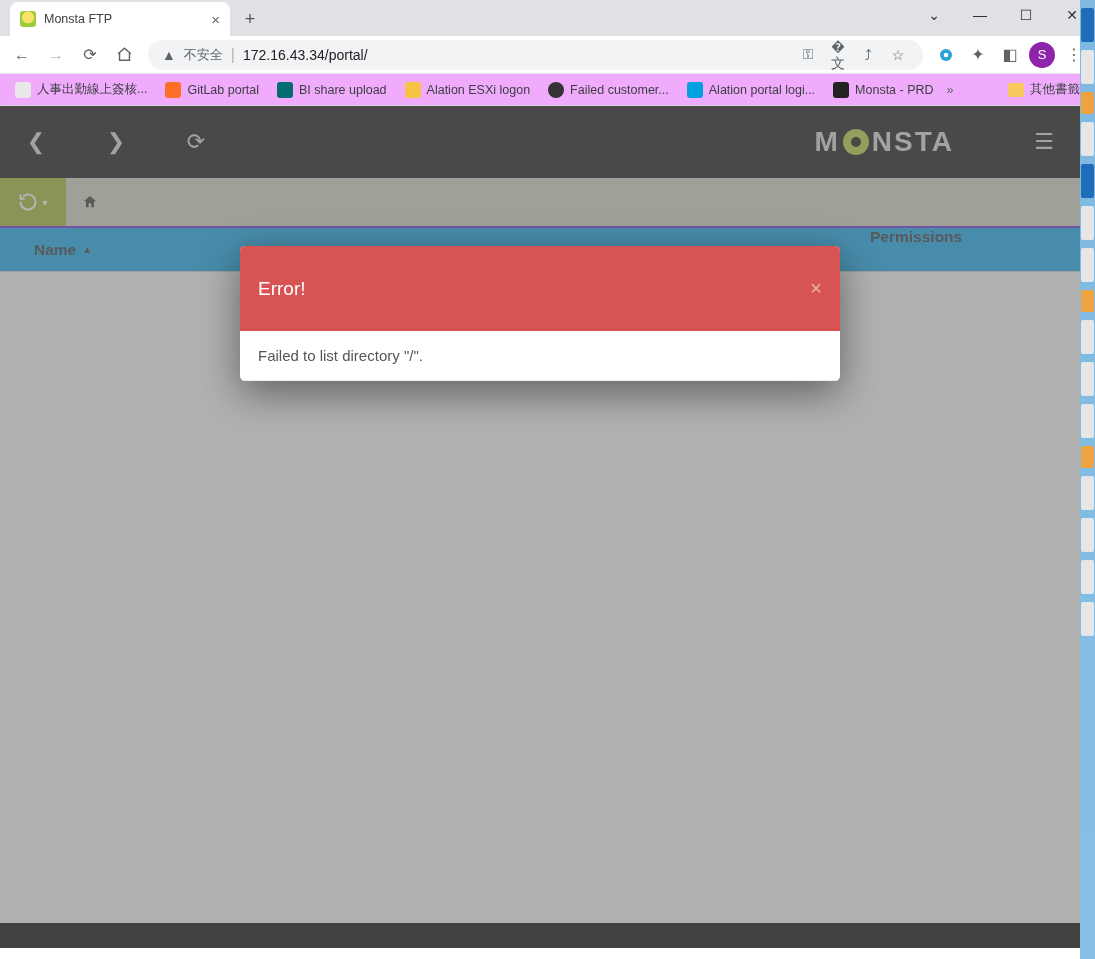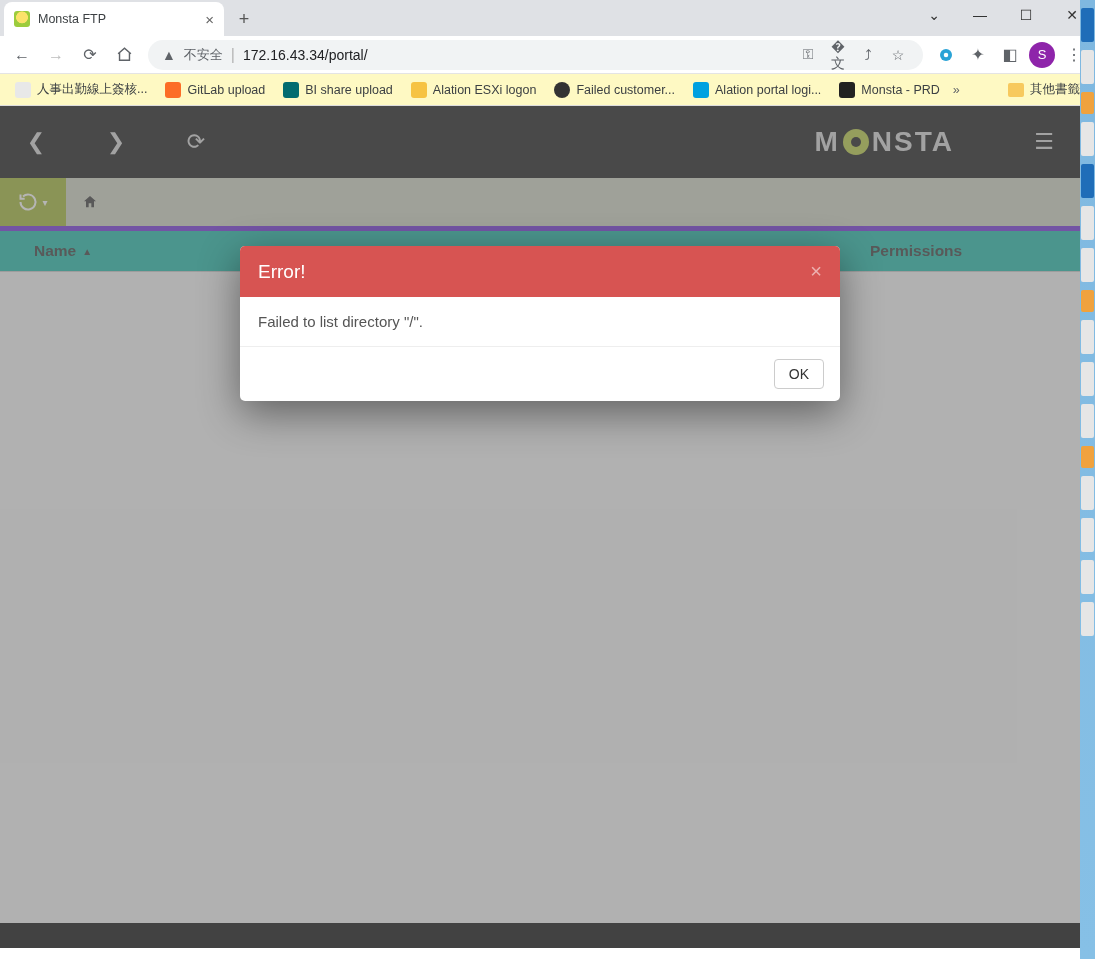--- a/index.html
+++ b/index.html
@@ -1,63 +1,63 @@
 <!DOCTYPE html>
 <html><head>
 <meta charset="utf-8">
 <style>
 * { margin: 0; padding: 0; box-sizing: border-box; font-family: "Segoe UI", Arial, sans-serif; }
 body { width: 1095px; height: 959px; background: #fff; overflow: hidden; position: relative; }
 .winctrl { position: absolute; top: 0; right: 0; display: flex; }
 .winctrl .btn { width: 46px; height: 30px; display: flex; align-items: center; justify-content: center; font-size: 14px; color: #333; }
-.tabstrip { height: 36px; background: #dfe1e5; display: flex; align-items: flex-end; padding-left: 4px; }
+.tabstrip { height: 36px; background: #dfe1e5; display: flex; align-items: flex-end; padding-left: 10px; }
 .tab { background: #fff; height: 34px; border-radius: 8px 8px 0 0; display: flex; align-items: center; padding: 0 10px; gap: 8px; font-size: 12.5px; color: #3c4043; width: 220px; position: relative; }
 .tab .favicon { width: 16px; height: 16px; border-radius: 3px; background: radial-gradient(circle at 50% 40%, #fbe26a 0 45%, #9ccc3c 50% 100%); }
 .tab .close { margin-left: auto; font-size: 15px; color: #666; }
 .newtab { width: 28px; height: 28px; display:flex; align-items:center; justify-content:center; color:#555; font-size:18px; margin-left:6px; margin-bottom:3px; }
 .addrrow { height: 38px; background: #fff; display: flex; align-items: center; gap: 6px; padding: 0 8px; border-bottom: 1px solid #e4e4e4; }
 .addrrow .navicon { width: 28px; height: 28px; display:flex; align-items:center; justify-content:center; color:#5f6368; font-size:16px; border-radius:50%; }
 .addrrow .navicon.dis { color:#bdbdbd; }
 .urlbox { flex:1; height:30px; background:#f1f3f4; border-radius:15px; display:flex; align-items:center; padding:0 14px; gap:8px; margin: 0 4px; }
 .urlbox .warn { color:#5f6368; font-size:14px; }
 .urlbox .insec { color:#5f6368; font-size:13px; }
 .urlbox .sep { color:#b5b5b5; }
 .urlbox .urltxt { color:#202124; font-size:14px; }
 .urlbox .spacer { flex:1; }
 .urlbox .ricon { color:#5f6368; font-size:14px; width:22px; text-align:center; }
 .avatar { width:26px; height:26px; border-radius:50%; background:#8e24aa; color:#fff; display:flex; align-items:center; justify-content:center; font-size:13px; }
 .ext { width:26px; height:26px; display:flex; align-items:center; justify-content:center; color:#5f6368; font-size:16px; }
-.bmrow { height: 32px; background:#fef9c3; display:flex; align-items:center; gap:4px; padding:0 8px; border-bottom:1px solid #ddd; font-size:12.5px; color:#3c4043; }
+.bmrow { height: 32px; background:#f0abfc; display:flex; align-items:center; gap:4px; padding:0 8px; border-bottom:1px solid #ddd; font-size:12.5px; color:#3c4043; }
 .bm { display:flex; align-items:center; gap:6px; padding:0 7px; height:26px; border-radius:4px; white-space:nowrap; }
 .bm .bi { width:16px; height:16px; border-radius:3px; display:inline-block; }
 .bmrow .more { margin-left: 2px; color:#5f6368; }
 .bmrow .spacer { flex:1; }
 .folder { width:16px; height:14px; background:#f7c95e; border-radius:2px; display:inline-block; }
 
 
 .appwrap { position: relative; width:1080px; height:842px; background:#fff; }
 .overlay { position:absolute; inset:0; background:rgba(120,120,120,0.55); z-index:5; }
 .appbar { height:72px; background:#111; display:flex; align-items:center; color:#d6d6d6; padding:0 16px; gap:40px; }
 .appbar .aicon { font-size:22px; width:40px; text-align:center; }
 .appbar .brand { margin-left:auto; display:flex; align-items:center; gap:2px; font-weight:800; font-size:28px; letter-spacing:2px; color:#d6d6d6; }
 .brand .eye { width:26px; height:26px; border-radius:50%; background:#b9cc3d; display:inline-flex; align-items:center; justify-content:center; margin:0 1px; }
 .brand .eye::after { content:""; width:10px; height:10px; background:#111; border-radius:50%; }
 .appbar .menu { font-size:22px; margin-left:30px; }
 .subbar { height:48px; background:#cfd3c2; display:flex; align-items:center; }
 .histbtn { width:66px; height:48px; background:#a1b52d; display:flex; align-items:center; justify-content:center; gap:4px; color:#fff; }
 .homebtn { width:48px; height:48px; display:flex; align-items:center; justify-content:center; color:#333; font-size:16px; }
-.tablehdr { height:46px; background:#14b8a6; border-top:5px solid #6d28d9; border-bottom:1px solid #c9c9c9; display:flex; align-items:center; color:#333; font-size:15.5px; font-weight:600; }
+.tablehdr { height:46px; background:#0ea5e9; border-top:2px solid #6d28d9; border-bottom:1px solid #c9c9c9; display:flex; color:#333; font-size:15.5px; font-weight:600; }
 .tablehdr .col-name { padding-left:34px; flex:1; display:flex; align-items:center; gap:6px; }
 .tablehdr .col-perm { width:210px; }
 .tablebody { background:#f5f5f5; height: calc(100% - 72px - 48px - 46px - 25px); }
 .footer { height:25px; background:#000; position:absolute; bottom:0; left:0; right:0; }
 
 
 .modal { position:absolute; z-index:10; left:240px; top:140px; width:600px; background:#fff; border-radius:5px; box-shadow:0 12px 40px rgba(0,0,0,0.45); overflow:hidden; }
-.modal-hdr { background:#d75452; color:#fff; padding:14px 18px; display:flex; align-items:center; font-size:19px; }
+.modal-hdr { background:#d75452; color:#fff; padding:31px 18px; display:flex; align-items:center; font-size:19px; }
 .modal-hdr .x { margin-left:auto; color:rgba(255,255,255,0.55); font-size:20px; }
 .modal-body { padding:16px 18px; color:#555; font-size:15px; border-bottom:1px solid #eee; }
 .modal-ftr { padding:12px 16px; display:flex; justify-content:flex-end; }
 .okbtn { border:1px solid #ccc; background:#fff; color:#333; padding:6px 14px; border-radius:4px; font-size:14px; }
 
 
 .sliver { position:absolute; right:0; top:0; width:15px; height:100%; background:linear-gradient(#7fb8e0,#86c0e6); z-index:0;}
 .sliver .chip { width:13px; height:34px; margin:8px 1px; background:#e6e6e6; border-radius:2px; }
 .sliver .chip.b { background:#1f6db8; }
 .sliver .chip.o { background:#f0a23e; height:22px; }
@@ -138,21 +138,21 @@
   <div class="ext">⋮</div>
 </div>
 
 <div class="bmrow">
   <div class="bm">
       <span class="bi" style="background:#e8e8e8"></span>
       <span>人事出勤線上簽核...</span>
     </div>
   <div class="bm">
       <span class="bi" style="background:#fc6d26"></span>
-      <span>GitLab upload</span>
+      <span>GitLab portal</span>
     </div>
   <div class="bm">
       <span class="bi" style="background:#036c70"></span>
       <span>BI share upload</span>
     </div>
   <div class="bm">
       <span class="bi" style="background:#f6c343"></span>
       <span>Alation ESXi logon</span>
     </div>
   <div class="bm">
@@ -221,18 +221,15 @@
   <div class="overlay"></div>
 
   <div class="modal">
     <div class="modal-hdr">
       <span>Error!</span>
       <span class="x">×</span>
     </div>
     <div class="modal-body">
       <span>Failed to list directory "/".</span>
     </div>
-    <div class="modal-ftr">
-      <button class="okbtn"><span>OK</span></button>
-    </div>
   </div>
 
 </div>
 
 </body></html>

